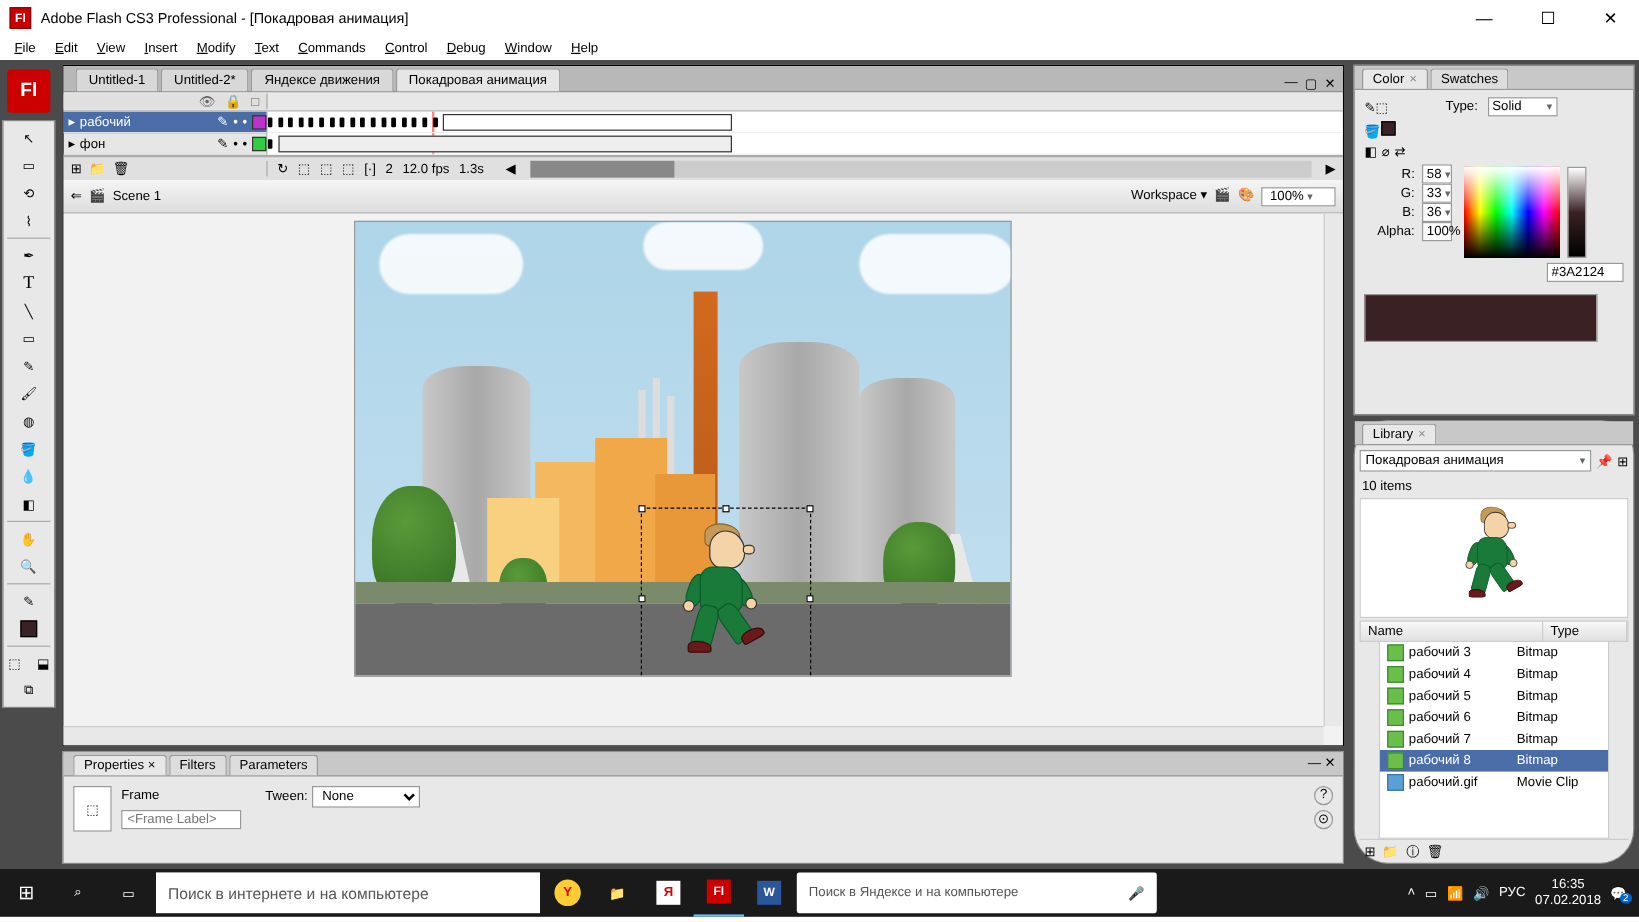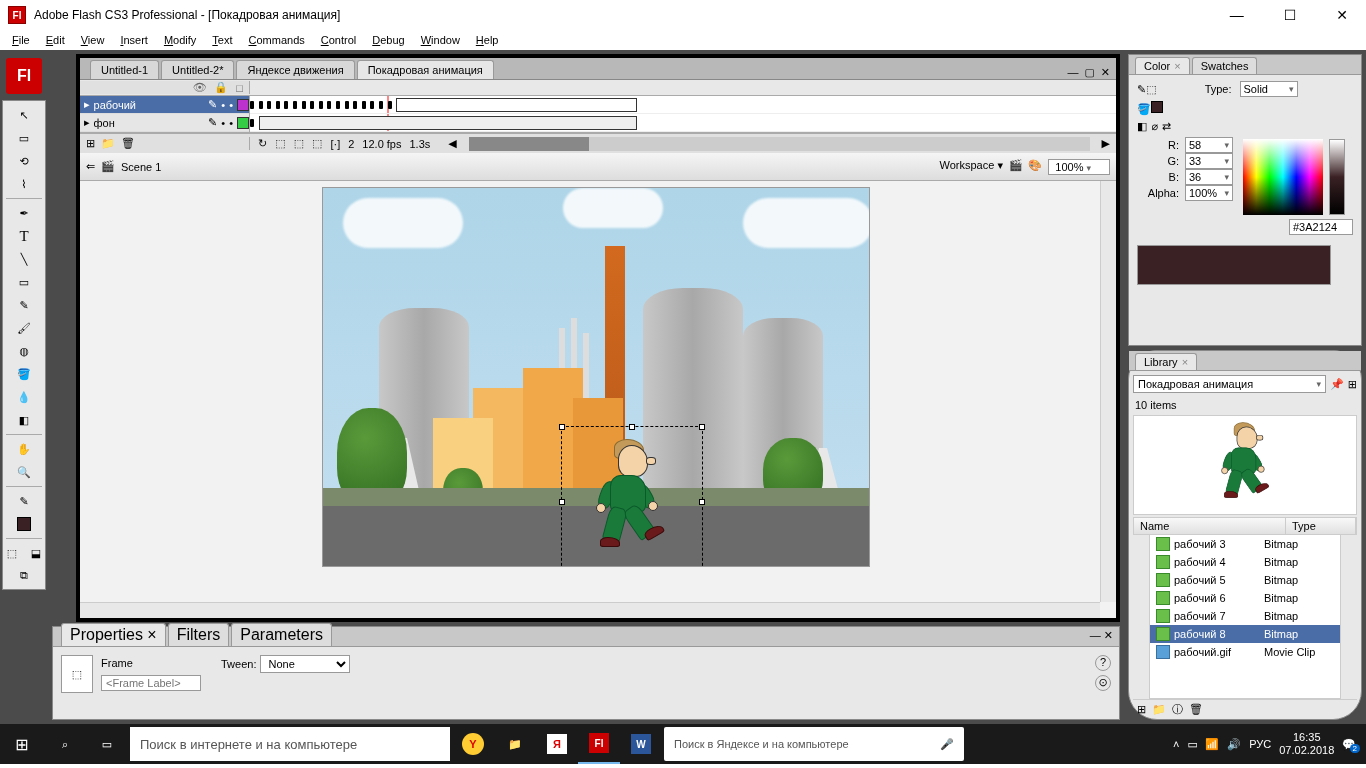--- a/index.html
+++ b/index.html
@@ -25,21 +25,21 @@
 .fl-logo { width: 36px; height: 36px; margin: 8px auto 4px; background: #cc0000; color:#fff; display:flex; align-items:center; justify-content:center; font-weight:bold; font-size:16px; border-radius:3px; }
 .tools { background: #e8e8e8; border: 1px solid #888; margin: 2px; padding: 3px; display: flex; flex-direction: column; gap: 1px; align-items: center; }
 .tool { width: 24px; height: 22px; display: flex; align-items: center; justify-content: center; border: 1px solid transparent; cursor: pointer; }
 .tool-sep { height: 1px; background: #aaa; width: 100%; margin: 2px 0; }
 .tool-grid { display:flex; flex-wrap:wrap; width:56px; justify-content:center; }
 
 
 .center { flex: 1; display: flex; flex-direction: column; background: #4b4b4b; padding: 4px; gap: 4px; }
 
 
-.doc-panel { background: #e6e6e6; border: 4px solid #000000; flex: 1; display: flex; flex-direction: column; margin-left: 24px; }
+.doc-panel { background: #e6e6e6; border: 1px solid #000000; flex: 1; display: flex; flex-direction: column; }
 .doc-tabs { height: 22px; background: #b8b8b8; display: flex; align-items: flex-end; padding-left: 10px; border-bottom: 1px solid #888; position: relative; }
 .doc-tab { padding: 3px 10px; background: #d8d8d8; border: 1px solid #999; border-bottom: none; margin-right: 2px; border-radius: 3px 3px 0 0; cursor: pointer; font-size: 11px; }
 .doc-tab.active { background: #e6e6e6; }
 .doc-tabs .doc-win-ctrl { margin-left: auto; margin-right: 6px; display: flex; gap: 6px; font-size: 10px; }
 .timeline-ruler { height: 16px; display:flex; align-items:center; font-size:9px; color:#666; position:relative; background:#e8e8e8; border-bottom:1px solid #aaa; }
 .ruler-left { width: 170px; background:#e0e0e0; border-right:1px solid #aaa; display:flex; align-items:center; justify-content:flex-end; padding-right:6px; gap:8px; }
 .ruler-right { flex:1; position:relative; overflow:hidden; }
 .playhead { position:absolute; top:0; width:10px; height:100%; background:#f55; opacity:.6; pointer-events:none; }
 
 .layers { display:flex; border-bottom:1px solid #aaa; }
@@ -75,38 +75,38 @@
 .tree { position:absolute; background: radial-gradient(circle at 40% 30%, #5a9a3a, #2f6a20); border-radius:45% 45% 40% 40%; }
 .pylon { position:absolute; background:#e8e8e8; clip-path: polygon(40% 0, 60% 0, 100% 100%, 0 100%); }
 
 .sel-box { position:absolute; border:1px dashed #000; }
 .sel-handle { position:absolute; width:6px; height:6px; background:#fff; border:1px solid #000; }
 .sel-center { position:absolute; width:10px; height:10px; border:1px solid #000; border-radius:50%; background:#fff; }
 
 
 .props-panel { height: 94px; background:#e8e8e8; border:1px solid #888; display:flex; flex-direction:column; }
 .panel-tabstrip { height:20px; background:#c8c8c8; display:flex; align-items:flex-end; padding-left:8px; border-bottom:1px solid #999; position:relative; }
-.prop-tab { padding:2px 8px; background:#ddd; border:1px solid #999; border-bottom:none; margin-right:2px; border-radius:3px 3px 0 0; cursor:pointer; font-size:16px; }
+.prop-tab { padding:2px 8px; background:#ddd; border:1px solid #999; border-bottom:none; margin-right:2px; border-radius:3px 3px 0 0; cursor:pointer; font-size:11px; }
 .prop-tab.active { background:#e8e8e8; }
 .props-body { flex:1; padding:8px; display:flex; gap:20px; align-items:flex-start; }
 .props-body label { font-size:11px; }
 .props-body select, .props-body input { border:1px solid #999; background:#fff; padding:1px 4px; font-size:11px; }
 
 
 .right-col { width: 242px; background:#4b4b4b; padding:4px; display:flex; flex-direction:column; gap:4px; }
 .panel { background:#e8e8e8; border:1px solid #888; display:flex; flex-direction:column; }
 .panel-tabs { height:20px; background:#c8c8c8; display:flex; align-items:flex-end; padding-left:6px; border-bottom:1px solid #999; }
 .ptab { padding:2px 8px; background:#ddd; border:1px solid #999; border-bottom:none; margin-right:2px; border-radius:3px 3px 0 0; font-size:11px; cursor:pointer; }
 .ptab.active { background:#e8e8e8; }
 .ptab .x { margin-left:4px; color:#888; }
 
 .color-body { padding:6px 8px; display:flex; flex-direction:column; gap:4px; }
 .color-row { display:flex; align-items:center; gap:6px; }
 .color-row label { width:42px; text-align:right; }
-.num-in { width:48px; border:1px solid #999; background:#fff; padding:1px 3px; display:flex; align-items:center; justify-content:space-between; }
+.num-in { width:25px; border:1px solid #999; background:#fff; padding:1px 3px; display:flex; align-items:center; justify-content:space-between; }
 .color-picker-area { display:flex; gap:6px; margin-top:2px; }
 .hue-gradient { width:80px; height:76px; background: linear-gradient(to bottom, #fff 0%, transparent 50%, #000 100%), linear-gradient(to right, #f00,#ff0,#0f0,#0ff,#00f,#f0f,#f00); }
 .val-strip { width:16px; height:76px; background:linear-gradient(#fff,#3A2124,#000); border:1px solid #999; }
 .color-swatch-big { width:194px; height:40px; background:#3A2124; border:1px solid #999; margin-top:6px; }
 
 .lib-body { display:flex; flex-direction:column; flex:1; }
 .lib-select-row { padding:4px; display:flex; gap:4px; align-items:center; }
 .lib-select { flex:1; border:1px solid #999; background:#fff; padding:2px 4px; display:flex; justify-content:space-between; align-items:center; }
 .lib-preview { height:100px; background:#fff; border:1px solid #ccc; margin:2px 4px; display:flex; align-items:center; justify-content:center; position:relative; }
 .lib-list-hdr { display:flex; background:linear-gradient(#f8f8f8,#e0e0e0); border:1px solid #ccc; margin:0 4px; }

